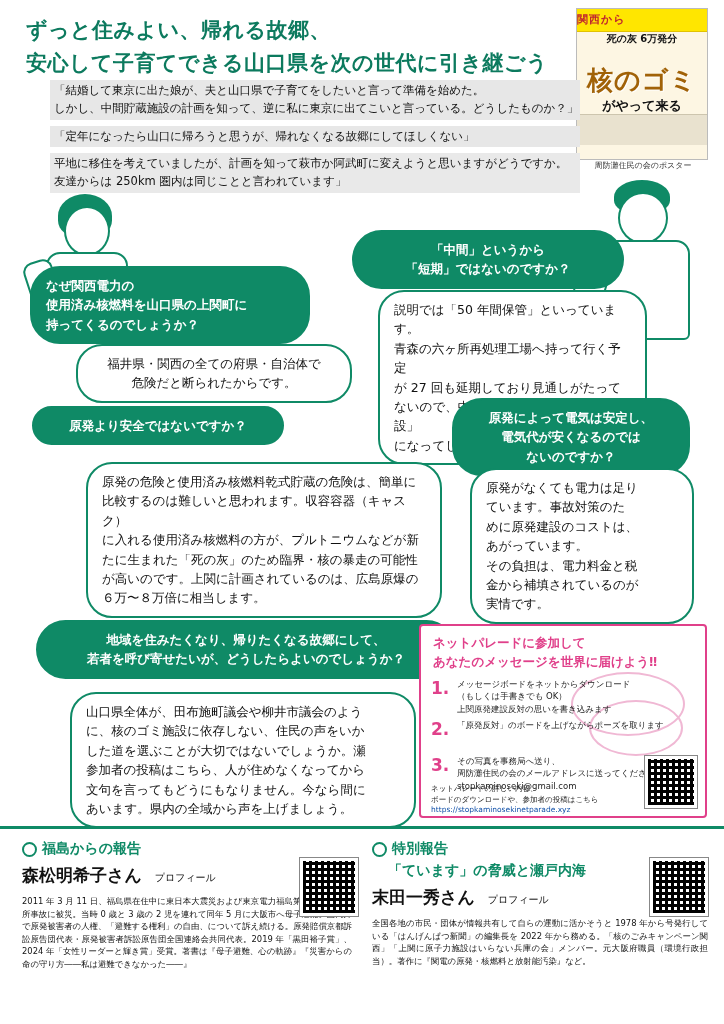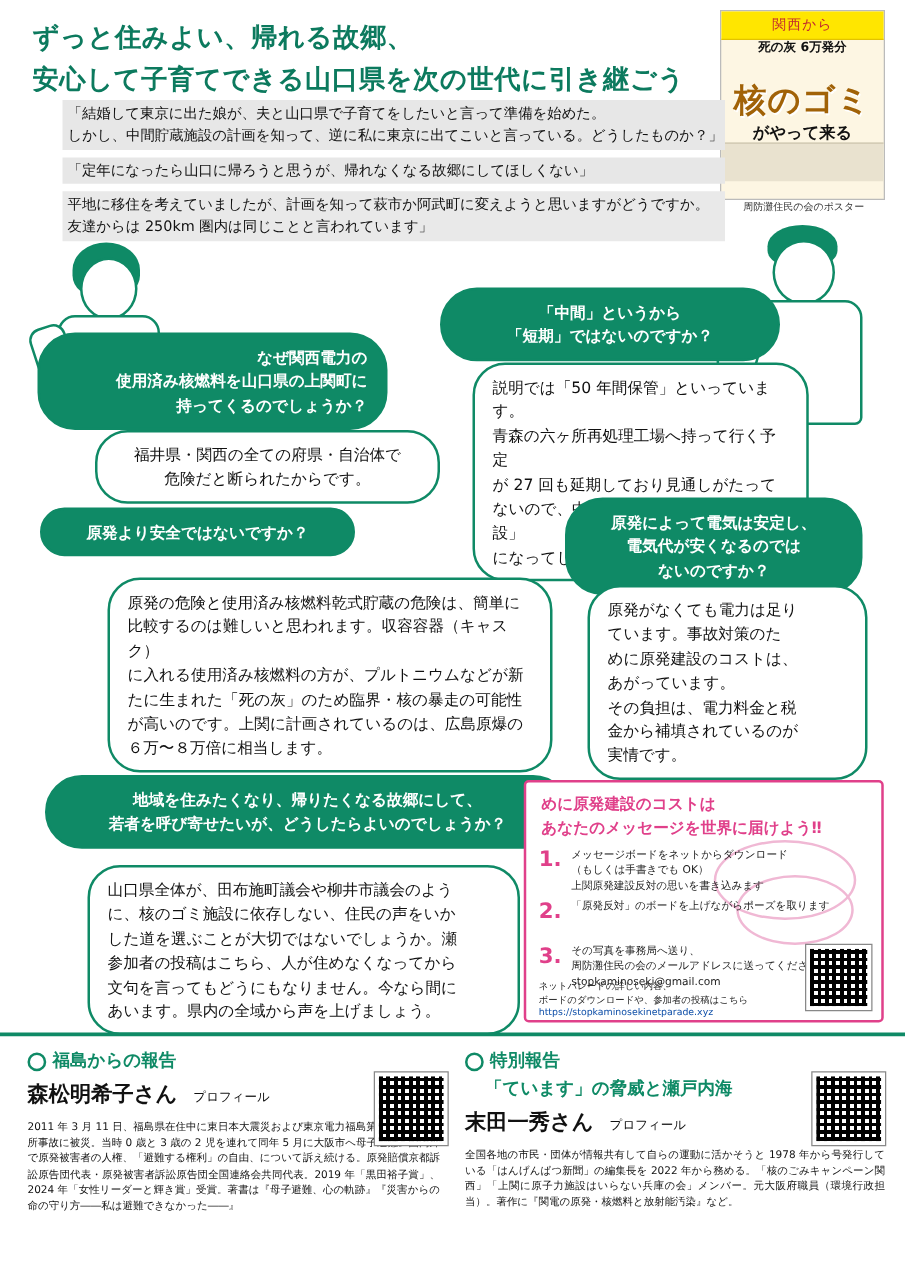--- a/index.html
+++ b/index.html
@@ -24,21 +24,21 @@
   .poster{
     position:absolute;right:16px;top:8px;width:130px;height:150px;
     border:1px solid #bbb;background:#fdf6e3;
     overflow:hidden;
   }
   .poster .pbar{
     position:absolute;left:0;top:0;width:130px;height:22px;background:#ffe600;
     border-bottom:1px solid #e2c200;
   }
   .poster .pbar span{
-    display:block;text-align:center;font-size:11px;font-weight:normal;color:#c1272d;
+    display:block;text-align:left;font-size:11px;font-weight:bold;color:#c1272d;
     line-height:22px;letter-spacing:1px;
   }
   .poster .ptitle{
     position:absolute;left:0;top:24px;width:130px;text-align:center;
     font-size:10px;color:#111;line-height:1.25;font-weight:bold;
   }
   .poster .pbig{
     position:absolute;left:0;top:54px;width:130px;text-align:center;
     font-size:26px;font-weight:bold;color:#a16207;letter-spacing:1px;
     text-shadow:1px 1px 0 #fff;
@@ -184,21 +184,21 @@
       <div class="p-arm" style="left:4px;top:70px;width:26px;height:48px;transform:rotate(-18deg);"></div>
     </div>
 
     <div class="person" style="left:578px;top:0px;width:130px;height:160px;">
       <div class="p-hair" style="left:36px;top:0px;width:56px;height:34px;"></div>
       <div class="p-head" style="left:40px;top:12px;width:46px;height:48px;"></div>
       <div class="p-body" style="left:18px;top:60px;width:90px;height:96px;"></div>
       <div class="p-arm" style="left:0px;top:66px;width:28px;height:52px;transform:rotate(16deg);"></div>
     </div>
 
-    <div class="bubble q" style="left:30px;top:86px;width:280px;text-align:right;">
+    <div class="bubble q" style="left:30px;top:86px;width:280px;text-align:left;">
       <span style="white-space:pre-line;">なぜ関西電力の
 使用済み核燃料を山口県の上関町に
 持ってくるのでしょうか？</span>
     </div>
 
     <div class="bubble q" style="left:352px;top:50px;width:272px;text-align:center;">
       <span style="white-space:pre-line;">「中間」というから
 「短期」ではないのですか？</span>
     </div>
 
@@ -258,21 +258,21 @@
 あいます。県内の全域から声を上げましょう。</span>
     </div>
 
   </div>
 
   <div class="parade">
     <div class="deco-scribble" style="left:150px;top:46px;width:110px;height:60px;"></div>
     <div class="deco-scribble" style="left:168px;top:74px;width:90px;height:52px;"></div>
 
     <div class="parade-title">
-      <div>めに原発建設のコストは</div>
+      <div>ネットパレードに参加して</div>
       <div>あなたのメッセージを世界に届けよう‼</div>
     </div>
 
     <div class="parade-steps">
       <div class="pstep">
         <div class="num">1.</div>
         <div class="txt" style="white-space:pre-line;">メッセージボードをネットからダウンロード
 （もしくは手書きでも OK）
 上関原発建設反対の思いを書き込みます</div>
       </div>

